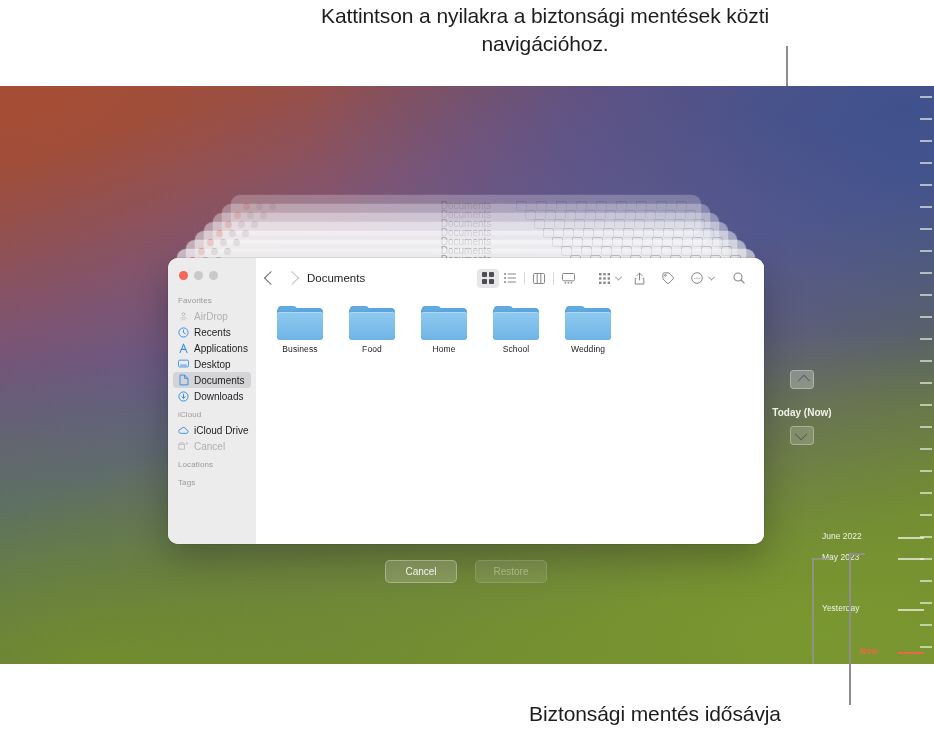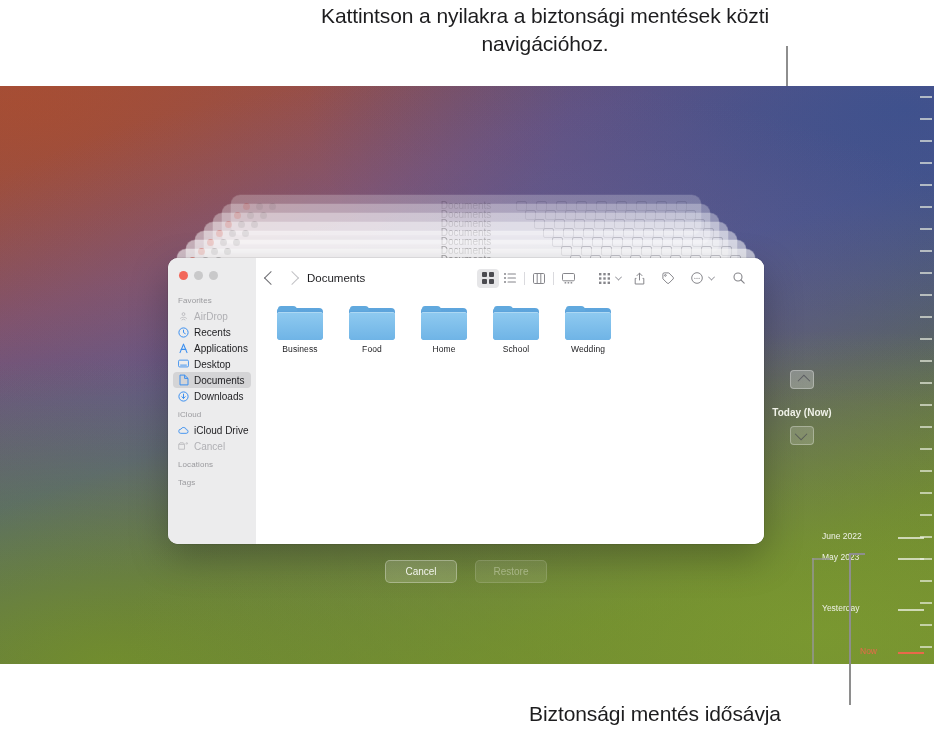--- a/index.html
+++ b/index.html
@@ -843,21 +843,21 @@
     <div class="tick" style="top: 494px;"></div>
     <div class="tick" style="top: 516px;"></div>
     <div class="tick" style="top: 538px;"></div>
     <div class="tick" style="top: 560px;"></div>
     <div class="tl-label" style="top: 445px; left: -78px; width: 72px;">June 2022</div>
     <div class="tl-lead" style="top: 451px; left: -2px; width: 26px;"></div>
     <div class="tl-label" style="top: 466px; left: -78px; width: 72px;">May 2023</div>
     <div class="tl-lead" style="top: 472px; left: -2px; width: 26px;"></div>
     <div class="tl-label" style="top: 517px; left: -78px; width: 72px;">Yesterday</div>
     <div class="tl-lead" style="top: 523px; left: -2px; width: 26px;"></div>
-    <div class="tl-label now" style="top: 560px; left: -40px; width: 34px;">Now</div>
+    <div class="tl-label now" style="top: 560px; left: -40px; width: 34px; font-weight: bold;">Now</div>
     <div class="tl-lead now" style="top: 566px; left: -2px; width: 26px;"></div>
     <div class="sel-bracket-v" style="top: 472px; height: 106px; left: -88px;"></div>
     <div class="sel-bracket-h" style="top: 472px; left: -88px; width: 18px;"></div>
   </div>
 
 <div class="leader-bottom-h"></div>
 <div class="leader-bottom-v"></div>
 <div class="callout-bottom">Biztonsági mentés idősávja</div>
 
 </body></html>

